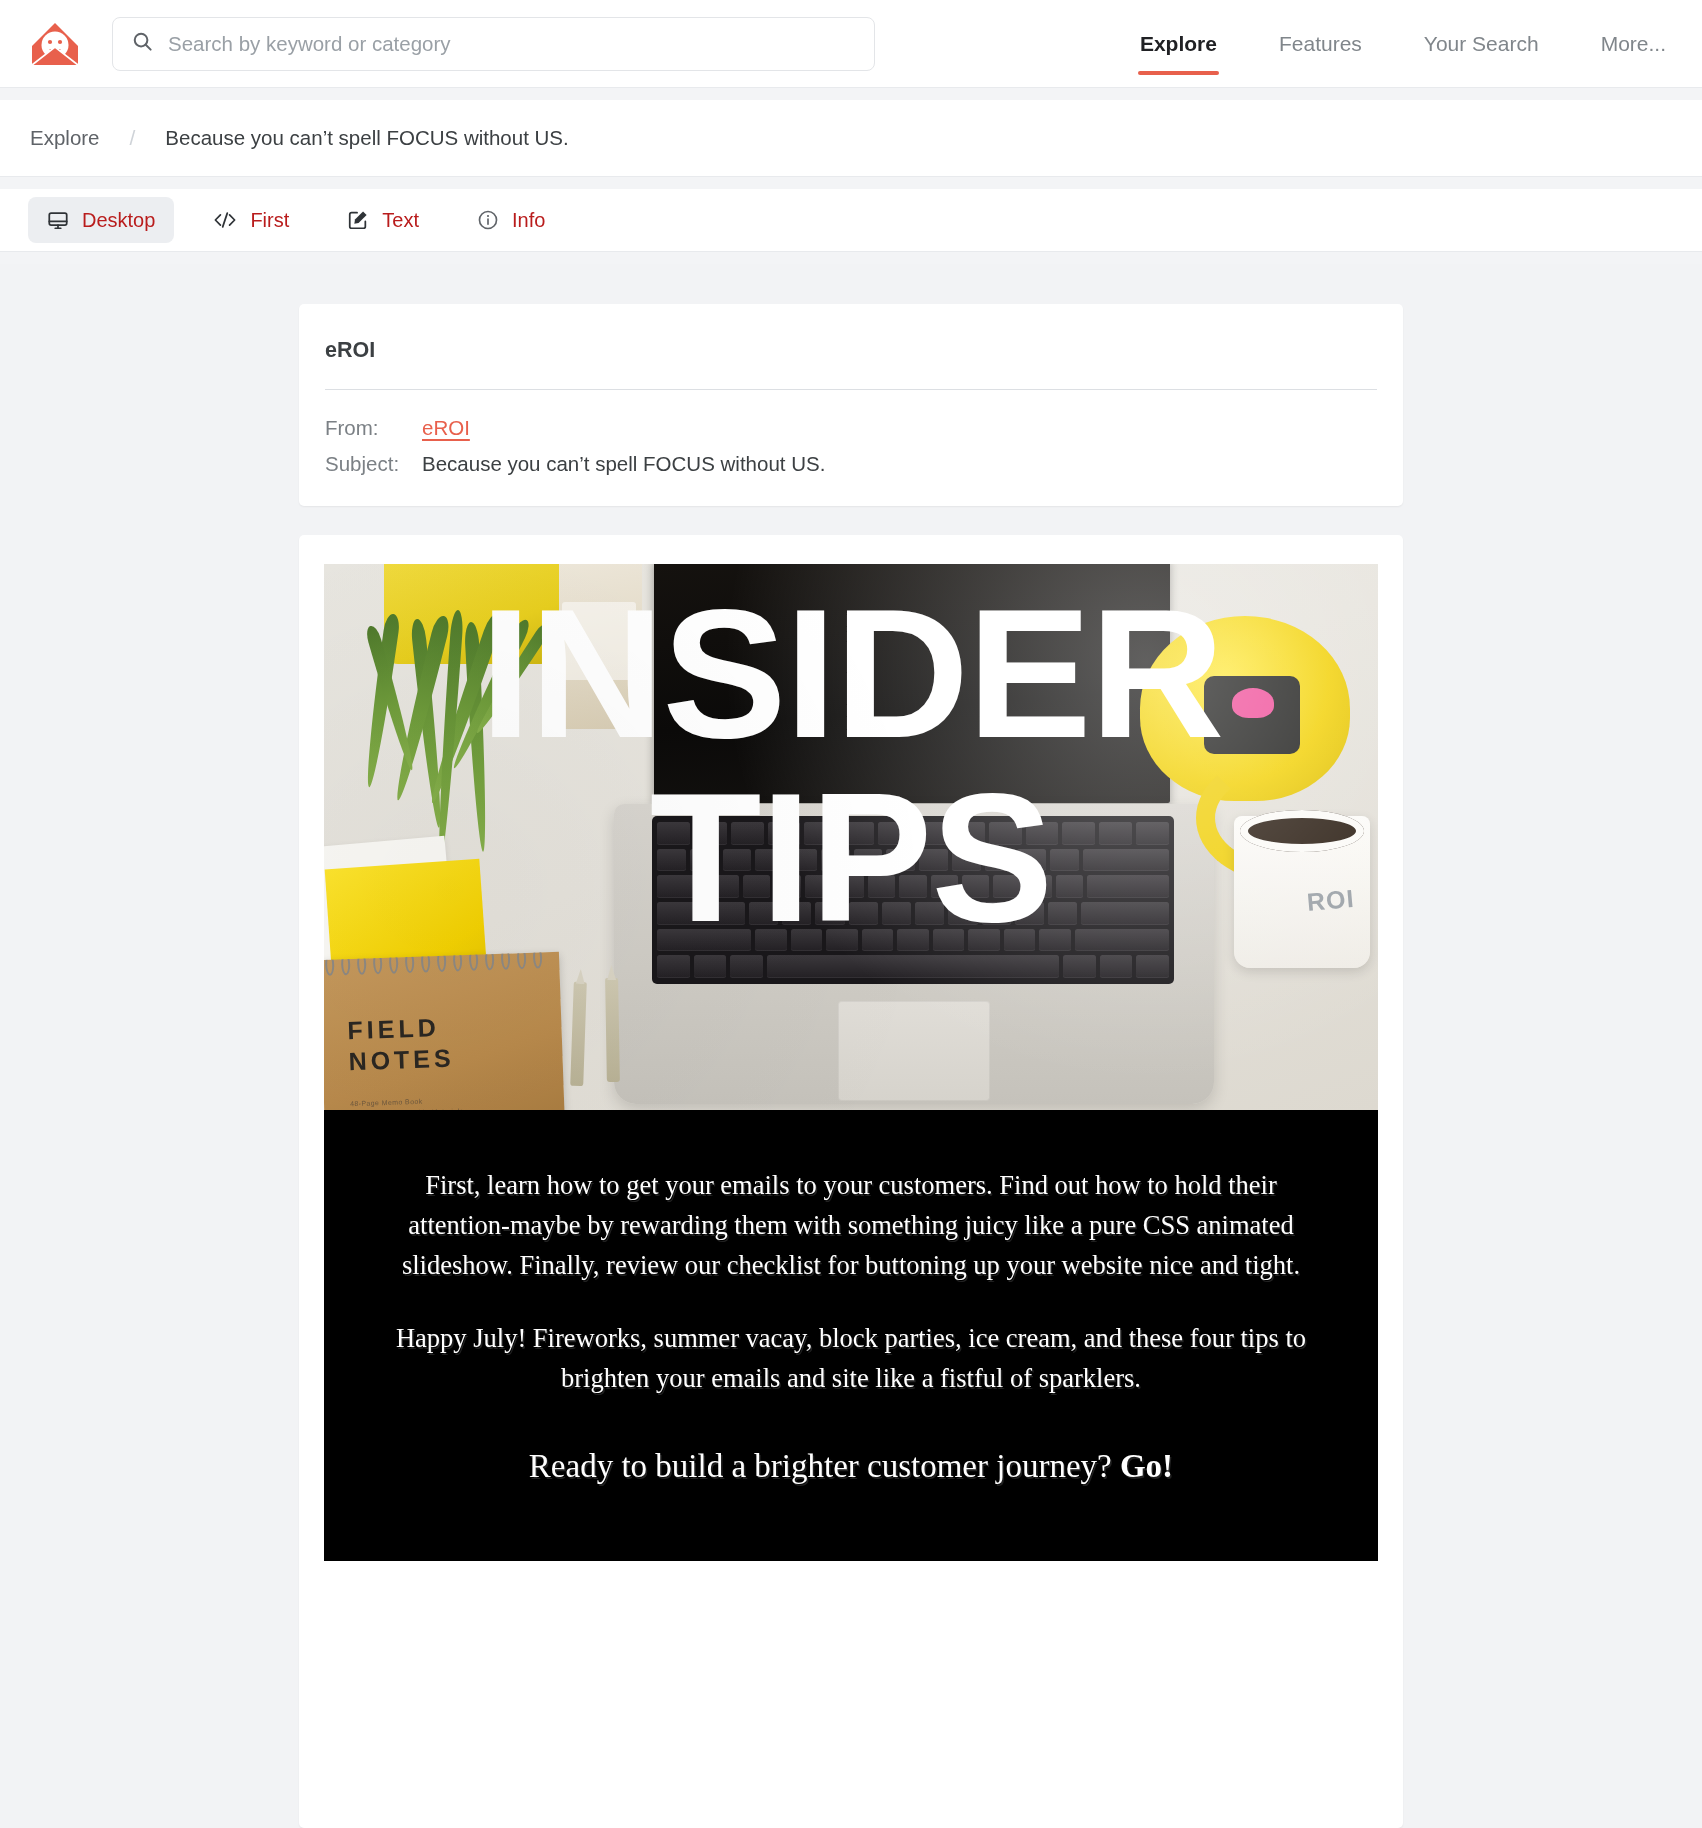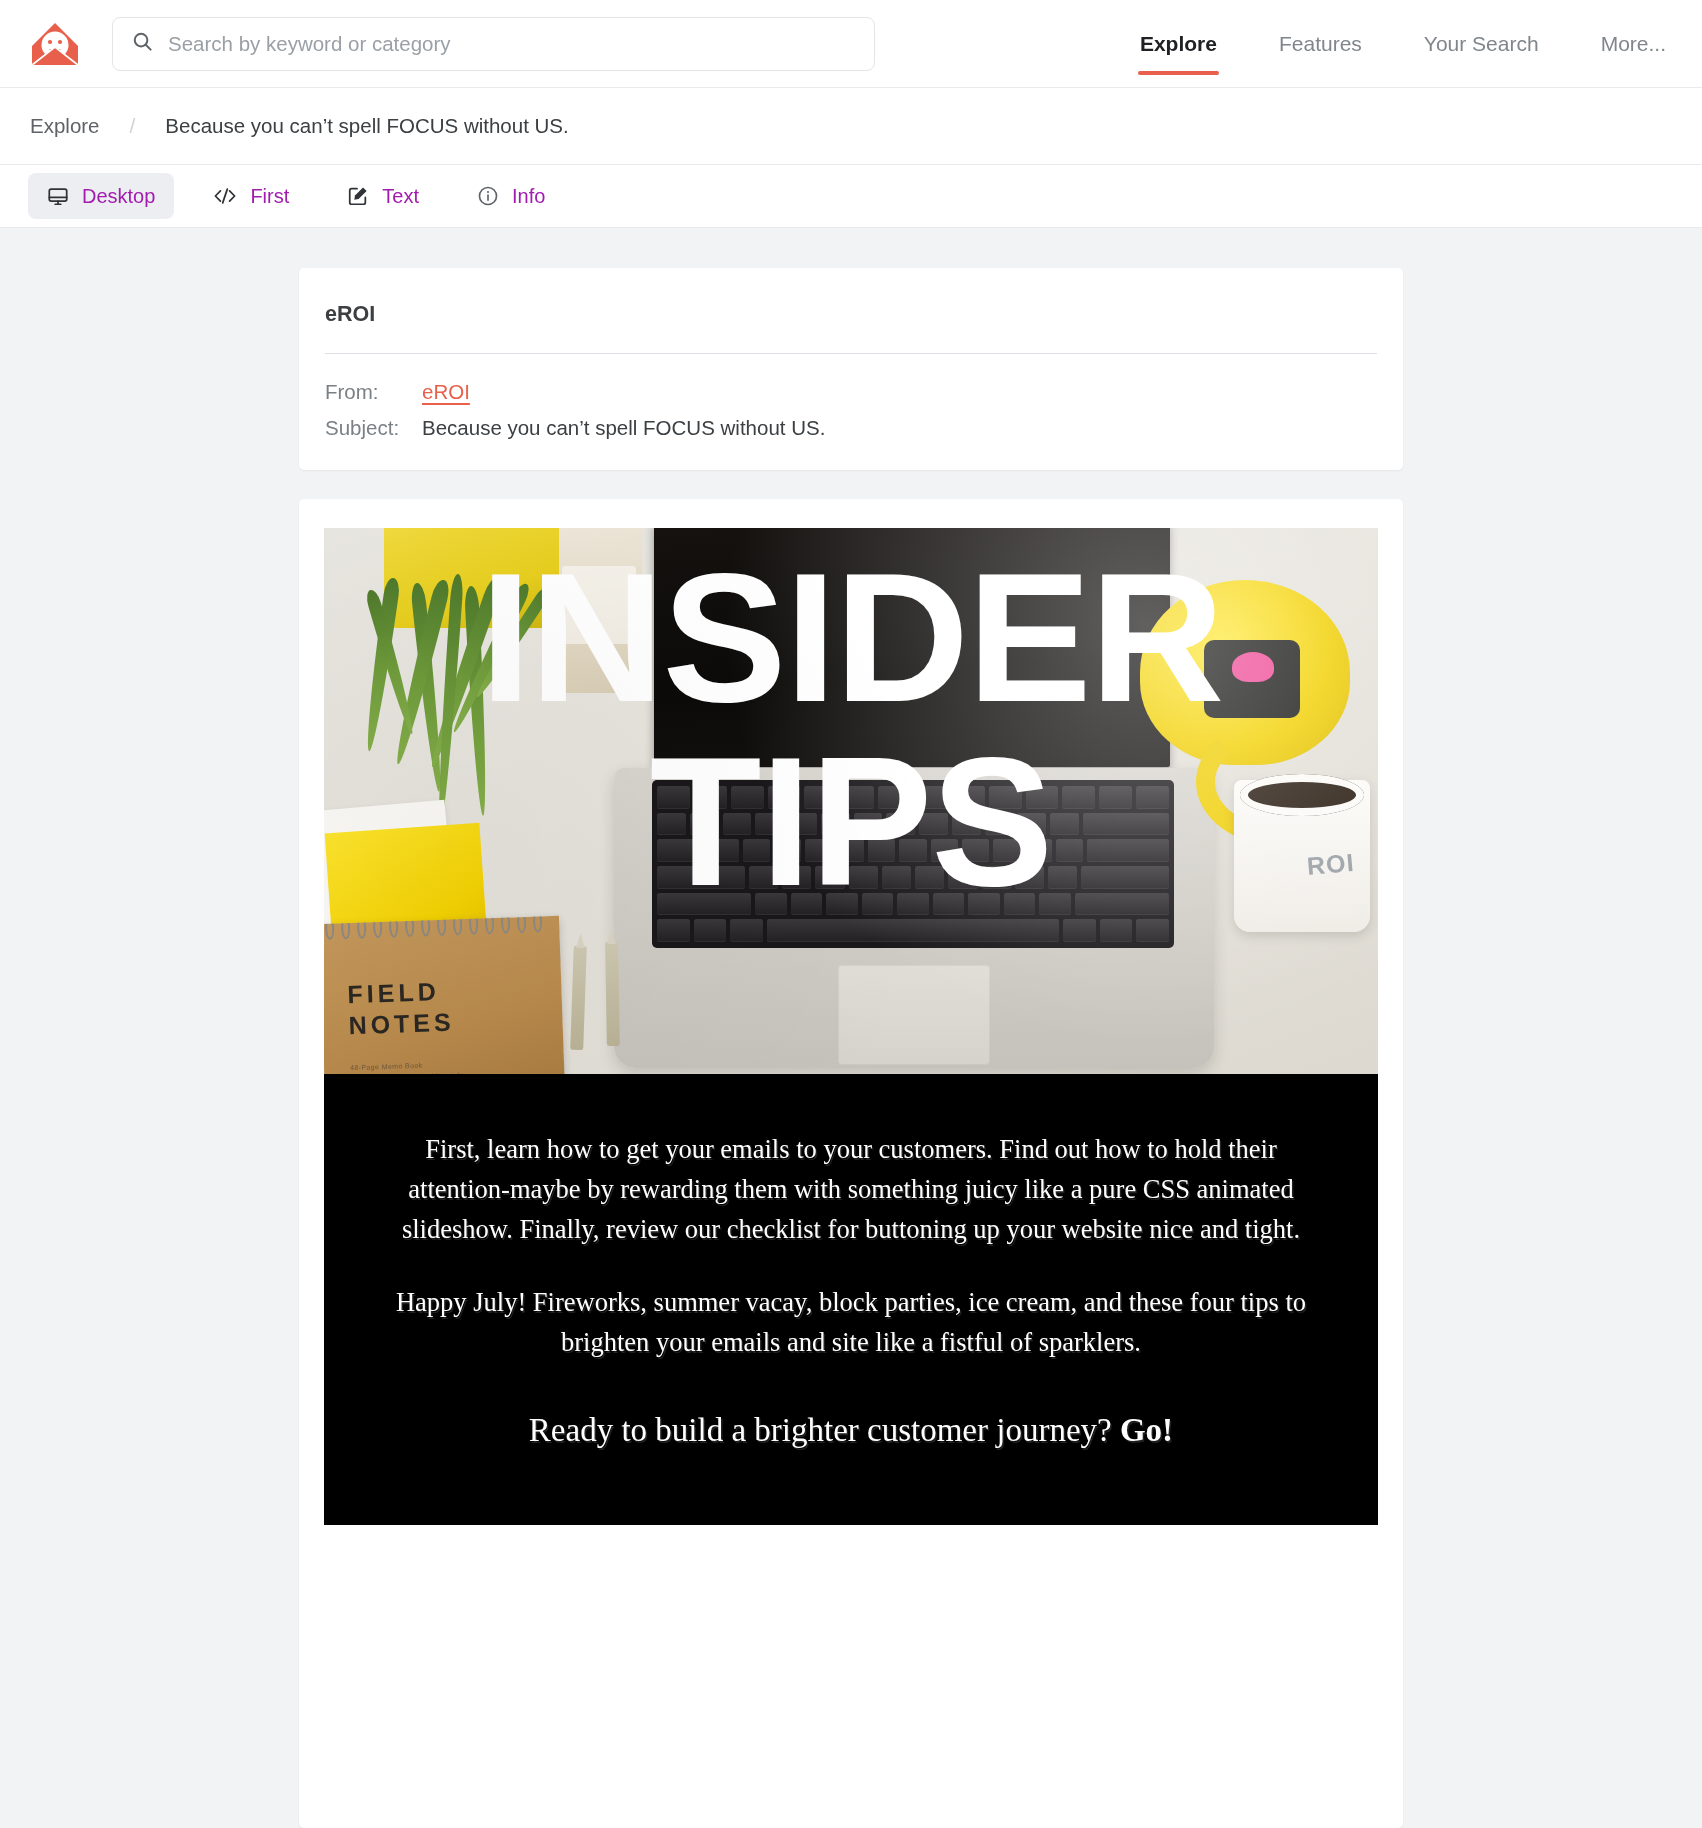--- a/index.html
+++ b/index.html
@@ -13,20 +13,21 @@
   }
 
   .page {
     width: 1702px;
     height: 1828px;
     position: relative;
     overflow: hidden;
     background: #f3f4f6;
     display: flex;
     flex-direction: column;
+    gap: 12px;
   }
 
   
   .header {
     height: 88px;
     background: #ffffff;
     border-bottom: 1px solid #e8eaed;
     display: flex;
     align-items: center;
     padding: 0 36px 0 30px;
@@ -135,21 +136,21 @@
   }
   .tool-btn {
     display: flex;
     align-items: center;
     height: 46px;
     padding: 0 19px;
     border-radius: 8px;
     margin-right: 20px;
     cursor: pointer;
     font-size: 20px;
-    color: #a21caf;
+    color: #b91c1c;
     background: transparent;
     border: none;
     font-family: "Liberation Sans", sans-serif;
   }
   .tool-btn.active { background: #eceef1; }
   .tool-ico {
     display: flex;
     align-items: center;
     justify-content: center;
     margin-right: 13px;

